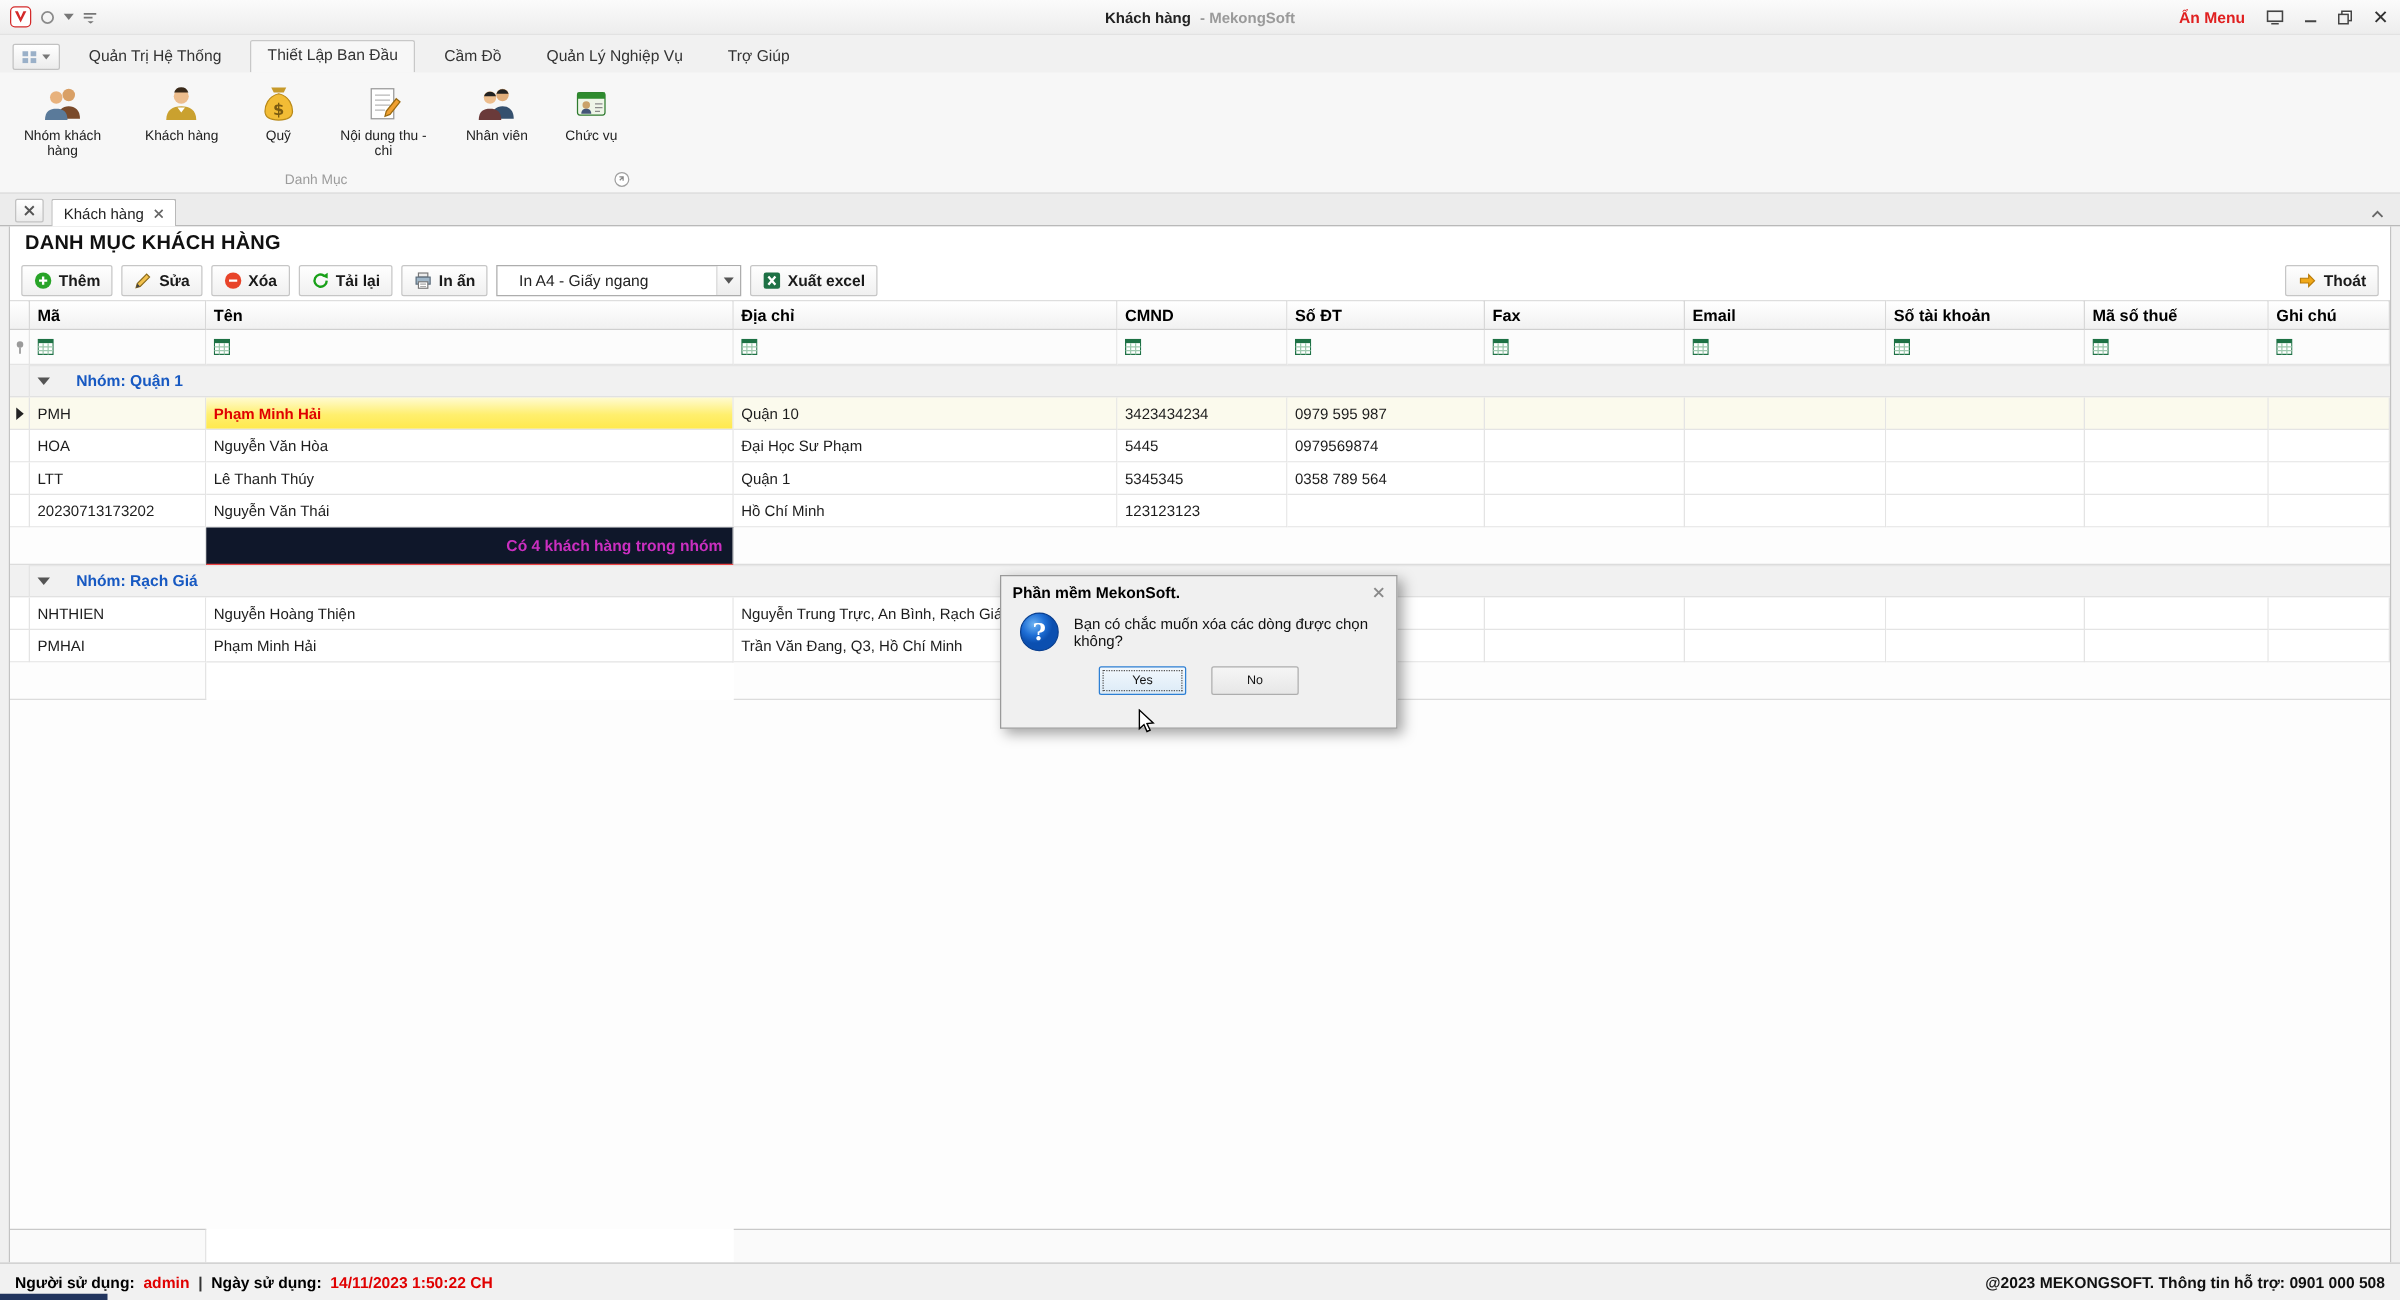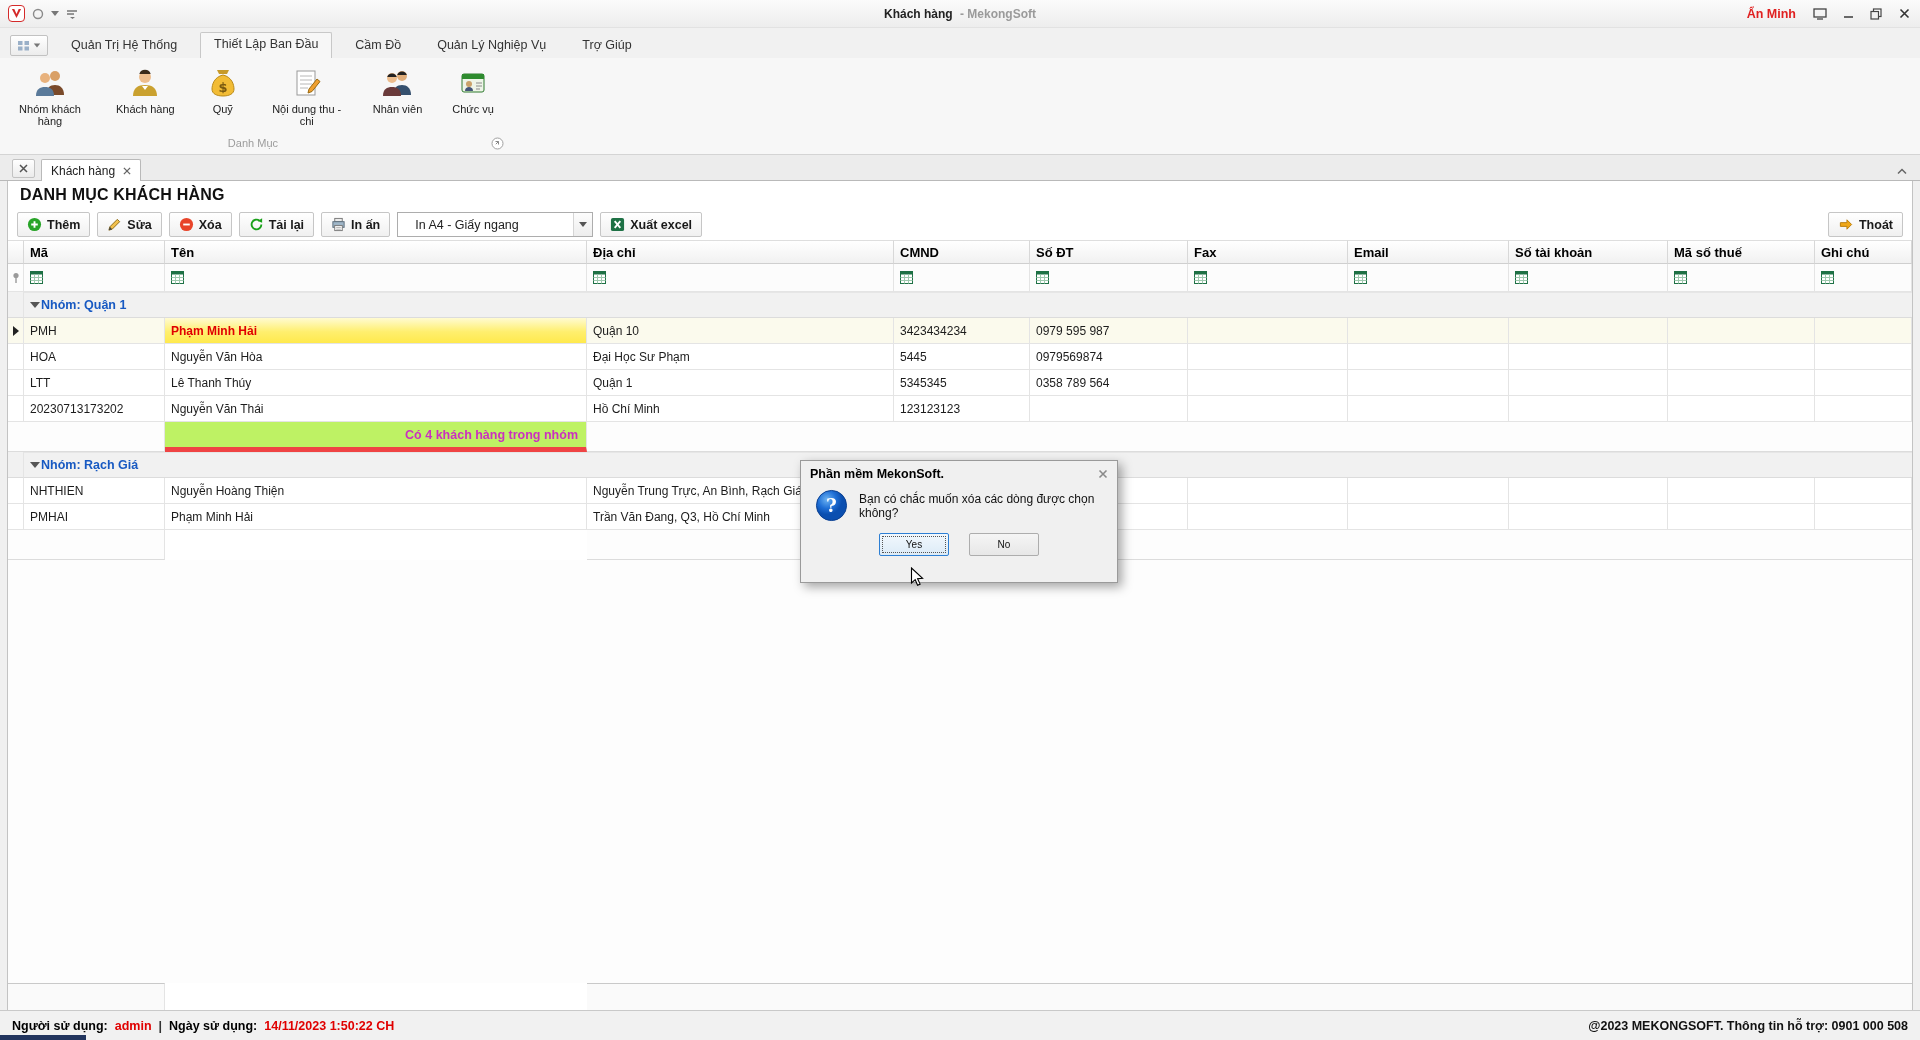--- a/index.html
+++ b/index.html
@@ -57,29 +57,29 @@
 
   
   .grid{flex:0 0 auto;}
   .g-row{display:grid;grid-template-columns:16px 141px 422px 307px 136px 158px 160px 161px 159px 147px minmax(0,1fr);}
   .g-cell{border-right:1px solid #e4e4e4;border-bottom:1px solid #e4e4e4;padding:0 6px;display:flex;align-items:center;white-space:nowrap;overflow:hidden;font-size:12px;color:#1c1c1c;}
   .ind{padding:0 2px;justify-content:center;background:#f6f6f6;}
   .g-header .g-cell{height:24px;background:linear-gradient(#ffffff,#f1f1f1);border-right:1px solid #d8d8d8;border-bottom:1px solid #cfcfcf;border-top:1px solid #dedede;font-weight:bold;font-size:13px;color:#000;}
   .g-filter .g-cell{height:28px;background:#fcfcfc;}
   .g-group{background:#f1f1f1;}
   .g-group .ind{background:#f1f1f1;}
-  .g-group-cell{grid-column:2/-1;height:26px;display:flex;align-items:center;gap:1px;border-bottom:1px solid #dcdcdc;border-top:1px solid #e6e6e6;padding-left:6px;font-weight:bold;color:#1759c2;font-size:12.5px;}
+  .g-group-cell{grid-column:2/-1;height:26px;display:flex;align-items:center;gap:21px;border-bottom:1px solid #dcdcdc;border-top:1px solid #e6e6e6;padding-left:6px;font-weight:bold;color:#1759c2;font-size:12.5px;}
   .tri-down{width:0;height:0;border-left:5px solid transparent;border-right:5px solid transparent;border-top:6px solid #555;}
   .tri-right{width:0;height:0;border-top:5px solid transparent;border-bottom:5px solid transparent;border-left:6px solid #222;}
   .g-data .g-cell{height:26px;background:#fff;}
   .g-data.sel .g-cell{background:#fbfaed;}
   .g-data.sel .name-sel{background:linear-gradient(180deg,#fffbd2 0%,#ffef6e 55%,#ffe94d 100%);color:#e00000;font-weight:bold;}
   .g-gfooter{height:30px;}
   .gf-spacer{grid-column:1/3;border-bottom:1px solid #dcdcdc;background:#fdfdfd;border-right:1px solid #e4e4e4;}
-  .gf-text{grid-column:3/4;border-left:0;border-right:1px solid #e4e4e4;border-bottom:5px solid #ef4444;background:#bef264;display:flex;align-items:center;justify-content:flex-end;padding-right:8px;font-weight:bold;color:#cb2fc0;font-size:12.5px;}
+  .gf-text{grid-column:3/4;border-left:0;border-right:1px solid #e4e4e4;border-bottom:1px solid #ef4444;background:#0f172a;display:flex;align-items:center;justify-content:flex-end;padding-right:8px;font-weight:bold;color:#cb2fc0;font-size:12.5px;}
   .gf-rest{grid-column:4/-1;border-bottom:1px solid #dcdcdc;background:#fdfdfd;}
   .grid-empty{flex:1 1 auto;background:#fdfdfd;}
 
   
   .total-row .gf-spacer,.total-row .gf-rest,.total-row .gf-text{border-top:1px solid #c9c9c9;background:#fafafa;border-bottom:none;height:27px;}
   .total-row .gf-text{color:#e8470f;}
 
   
   .statusbar{height:30px;background:#f1f1f1;border-top:1px solid #c9c9c9;display:flex;align-items:center;padding:0 12px;gap:7px;flex:0 0 30px;font-size:12.5px;}
   .sb-label{font-weight:bold;color:#000000;}
@@ -125,21 +125,21 @@
             <path d="M1 2h10M1 5h7" stroke="#777" stroke-width="1.4"></path>
             <path d="M4 8 l2.5 2 2.5-2z" fill="#777"></path>
           </svg>
       </span>
     </div>
     <div class="tb-title">
       <span class="doc">Khách hàng</span>
       <span class="app-name">- MekongSoft</span>
     </div>
     <div class="tb-right">
-      <span class="hide-menu">Ẩn Minh</span>
+      <span class="hide-menu">Ẩn Menu</span>
       <div class="win-btns">
         <span class="win-btn">
           <svg width="14" height="12" viewBox="0 0 14 12">
               <rect x="1" y="1" width="12" height="8" fill="none" stroke="#444" stroke-width="1.3"></rect>
               <path d="M4 11h6" stroke="#444" stroke-width="1.3"></path>
             </svg>
         </span>
         <span class="win-btn">
           <svg width="11" height="10" viewBox="0 0 11 10">
               <path d="M1 8h9" stroke="#444" stroke-width="1.6"></path>

